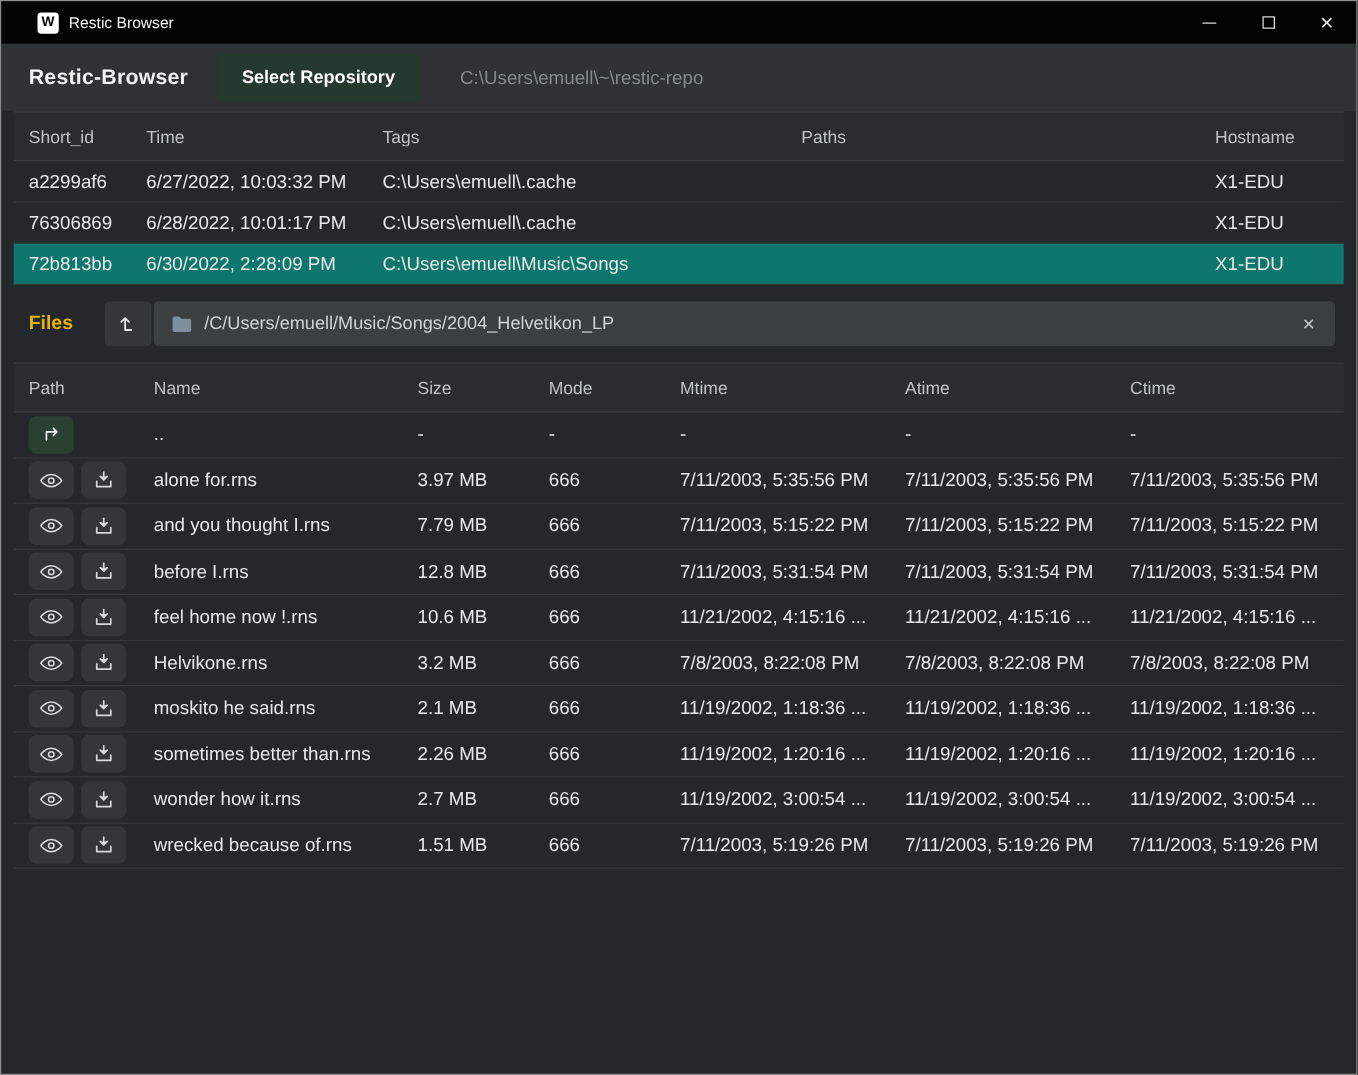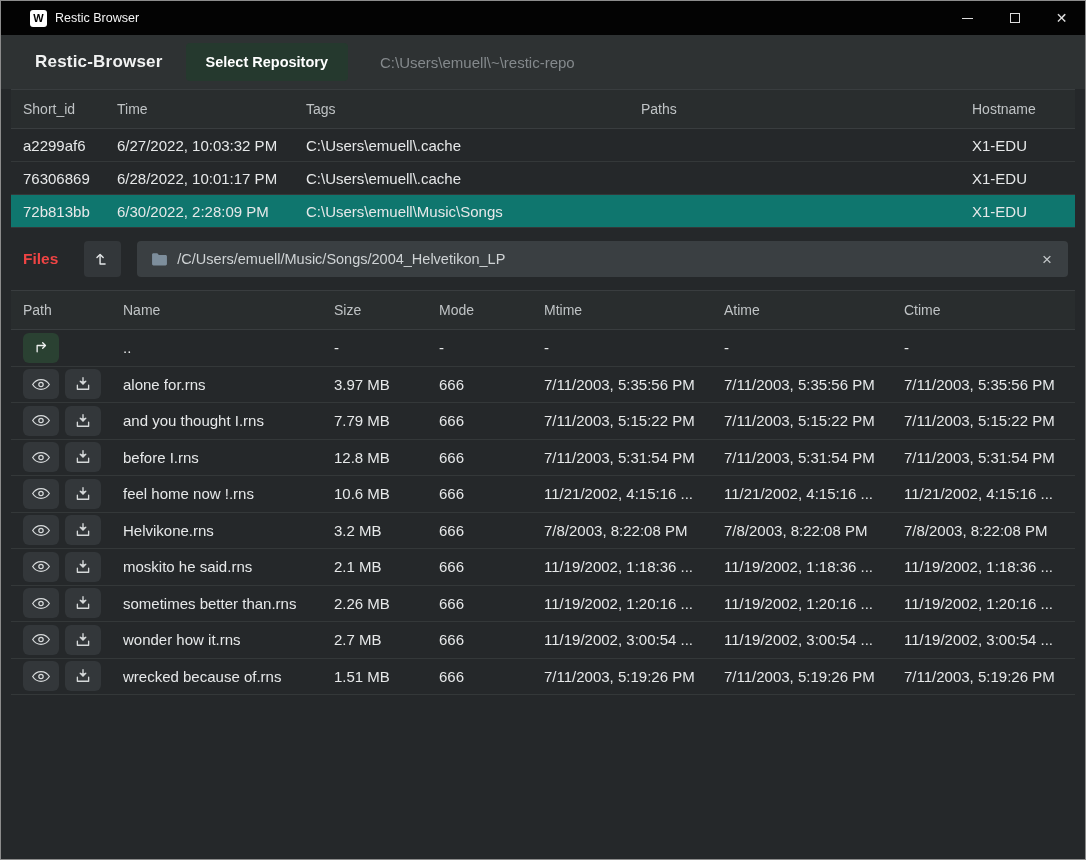--- a/index.html
+++ b/index.html
@@ -26,21 +26,21 @@
   .titlebar-controls{ margin-left:auto; display:flex; height:100%; }
   .ctl{ width:47px; height:100%; display:flex; align-items:center; justify-content:center; color:#e8e8e8; }
   .glyph-min{ width:11px; border-top:1.4px solid #dcdcdc; }
   .glyph-max{ width:10px; height:10px; border:1.3px solid #dcdcdc; }
   .glyph-close{ font-size:14px; color:#e0e0e0; line-height:1; }
 
   
   .header{
     height:54px; background:#2e3233; display:flex; align-items:center; flex:0 0 auto;
   }
-  .app-title{ margin-left:34px; font-size:17px; font-weight:bold; color:#f1f2f2; letter-spacing:.2px; }
+  .app-title{ margin-left:22px; font-size:17px; font-weight:bold; color:#f1f2f2; letter-spacing:.2px; }
   .repo-btn{
     margin-left:23px; height:38px; padding:0 20px; border:none; border-radius:4px;
     background:#25392e; color:#ffffff; font-family:inherit; font-size:14.5px; font-weight:bold;
   }
   .repo-path{ margin-left:32px; font-size:15px; color:#84898c; }
 
   
   .section-heading{
     height:62px; display:flex; align-items:center; padding-left:22px;
     font-size:15.5px; font-weight:bold; color:#eceeee; flex:0 0 auto;
@@ -61,27 +61,27 @@
   .files-grid{ grid-template-columns:100px 211px 105px 105px 180px 180px 1fr; }
   .snap-row{ height:33px; }
   .file-row{ height:36.5px; }
   .trow.selected{ background:#0f766e; }
   .cell{ padding-left:12px; overflow:hidden; white-space:nowrap; }
 
   
   .files-bar{
     height:62px; display:flex; align-items:center; flex:0 0 auto; padding:0 17px 0 22px;
   }
-  .files-label{ font-size:15.5px; font-weight:bold; color:#ef4444; }
+  .files-label{ font-size:15.5px; font-weight:bold; color:#eab308; }
   .up-btn{
     width:37px; height:36px; margin-left:26px; border:none; border-radius:4px;
     background:#33373a; display:flex; align-items:center; justify-content:center;
   }
   .path-bar{
-    flex:1; height:36px; margin-left:16px; border-radius:4px; background:#3a3f42;
+    flex:1; height:36px; margin-left:2px; border-radius:4px; background:#3a3f42;
     display:flex; align-items:center; padding:0 14px;
   }
   .path-text{ margin-left:9px; font-size:14.5px; color:#cfd3d5; flex:1; }
   .clear-btn{ background:none; border:none; color:#c3c7c9; font-size:17px; line-height:1; padding:0 2px; }
 
   
   .actions{ display:flex; gap:6px; padding-left:12px; }
   .icon-btn{
     width:36px; height:30px; border:none; border-radius:6px; background:#33373a;
     display:flex; align-items:center; justify-content:center;

